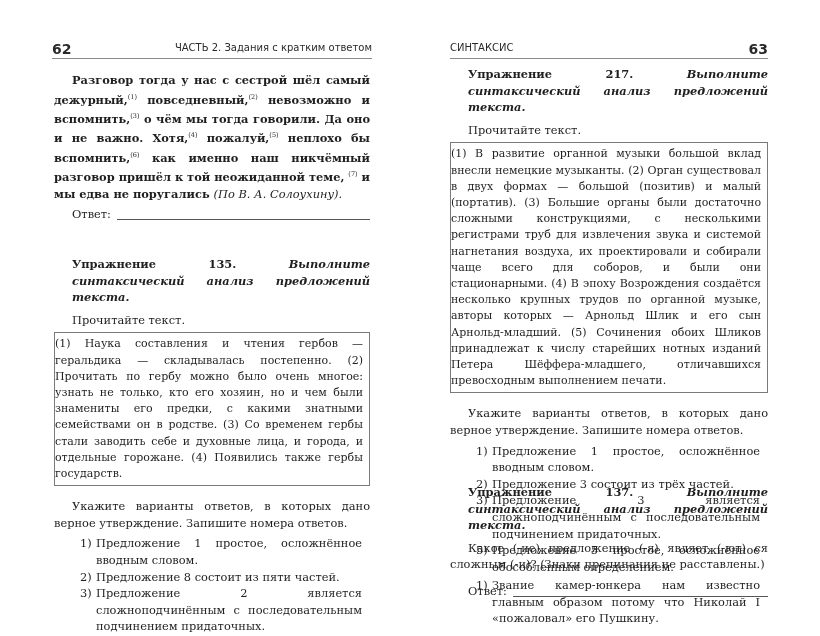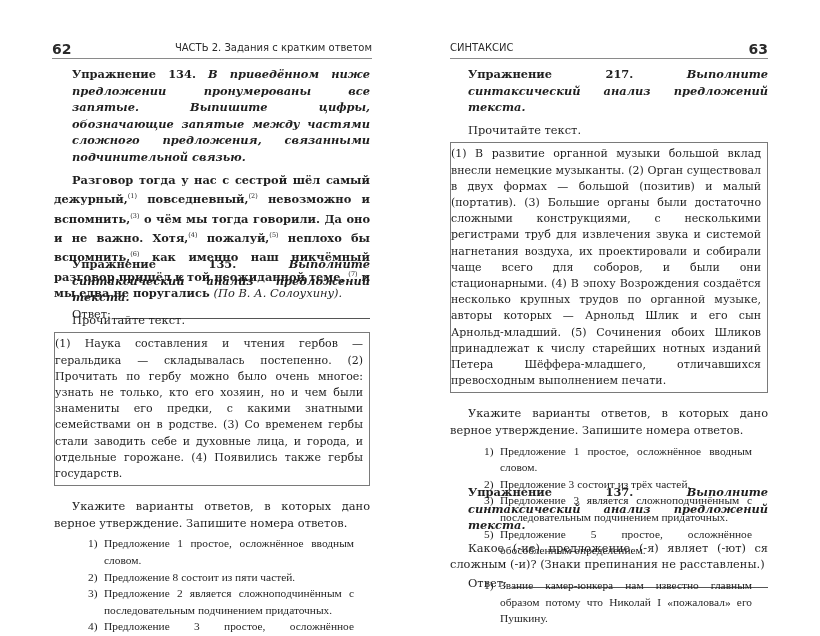--- a/index.html
+++ b/index.html
@@ -38,42 +38,38 @@
   .bold-text .src { font-style: italic; font-weight: normal; }
 
   .para { text-align: justify; text-indent: 18px; margin: 0; }
   .plain-indent { padding-left: 18px; }
 
   .boxed {
     border: 1px solid #7a7a7a; padding: 3px 6px 3px 0; text-align: justify;
     font-size: 11px; line-height: 16.2px;
   }
 
-  .answer-line { display: flex; align-items: center; padding-left: 18px; }
+  .answer-line { display: flex; align-items: flex-end; padding-left: 18px; }
   .answer-line .label { white-space: nowrap; margin-right: 6px; }
   .answer-line .line { flex: 1; border-bottom: 1px solid #555; height: 11px; margin-bottom: 3px; }
 
-  ol.opts { list-style: none; margin: 16px; padding: 0; font-family: Liberation Serif, serif; }
+  ol.opts { list-style: none; margin: 8px; padding: 0; }
   ol.opts li { padding-left: 34px; text-indent: -16px; text-align: justify; }
   ol.opts li .num { display: inline-block; width: 16px; text-indent: 0; }
 </style>
 </head>
 <body>
 
 <div class="page page-left">
   <div class="running-head">
     <span class="num">62</span>
     <span class="title">ЧАСТЬ 2. Задания с кратким ответом</span>
   </div>
 
   <div class="block" style="top:66px;">
-    <div class="ex-head">
-      <span class="ex-label">Упражнение 134.</span>
-      <span class="ex-task">В приведённом ниже предложении пронумерованы все запятые. Выпишите цифры, обозначающие запятые между частями сложного предложения, связанными подчинительной связью.</span>
-    </div>
     <div class="bold-text" style="margin-top:6px;"><span>Разговор тогда у нас с сестрой шёл самый дежурный,</span><sup>(1)</sup><span> повседневный,</span><sup>(2)</sup><span> невозможно и вспомнить,</span><sup>(3)</sup><span> о чём мы тогда говорили. Да оно и не важно. Хотя,</span><sup>(4)</sup><span> пожалуй,</span><sup>(5)</sup><span> неплохо бы вспомнить,</span><sup>(6)</sup><span> как именно наш никчёмный разговор пришёл к той неожиданной теме, </span><sup>(7)</sup><span> и мы едва не поругались </span><span class="src">(По В. А. Солоухину).</span></div>
     <div class="answer-line" style="margin-top:4px;">
       <span class="label">Ответ:</span>
       <span class="line"></span>
     </div>
   </div>
 
   <div class="block" style="top:256px;">
     <div class="ex-head">
       <span class="ex-label">Упражнение 135.</span>

